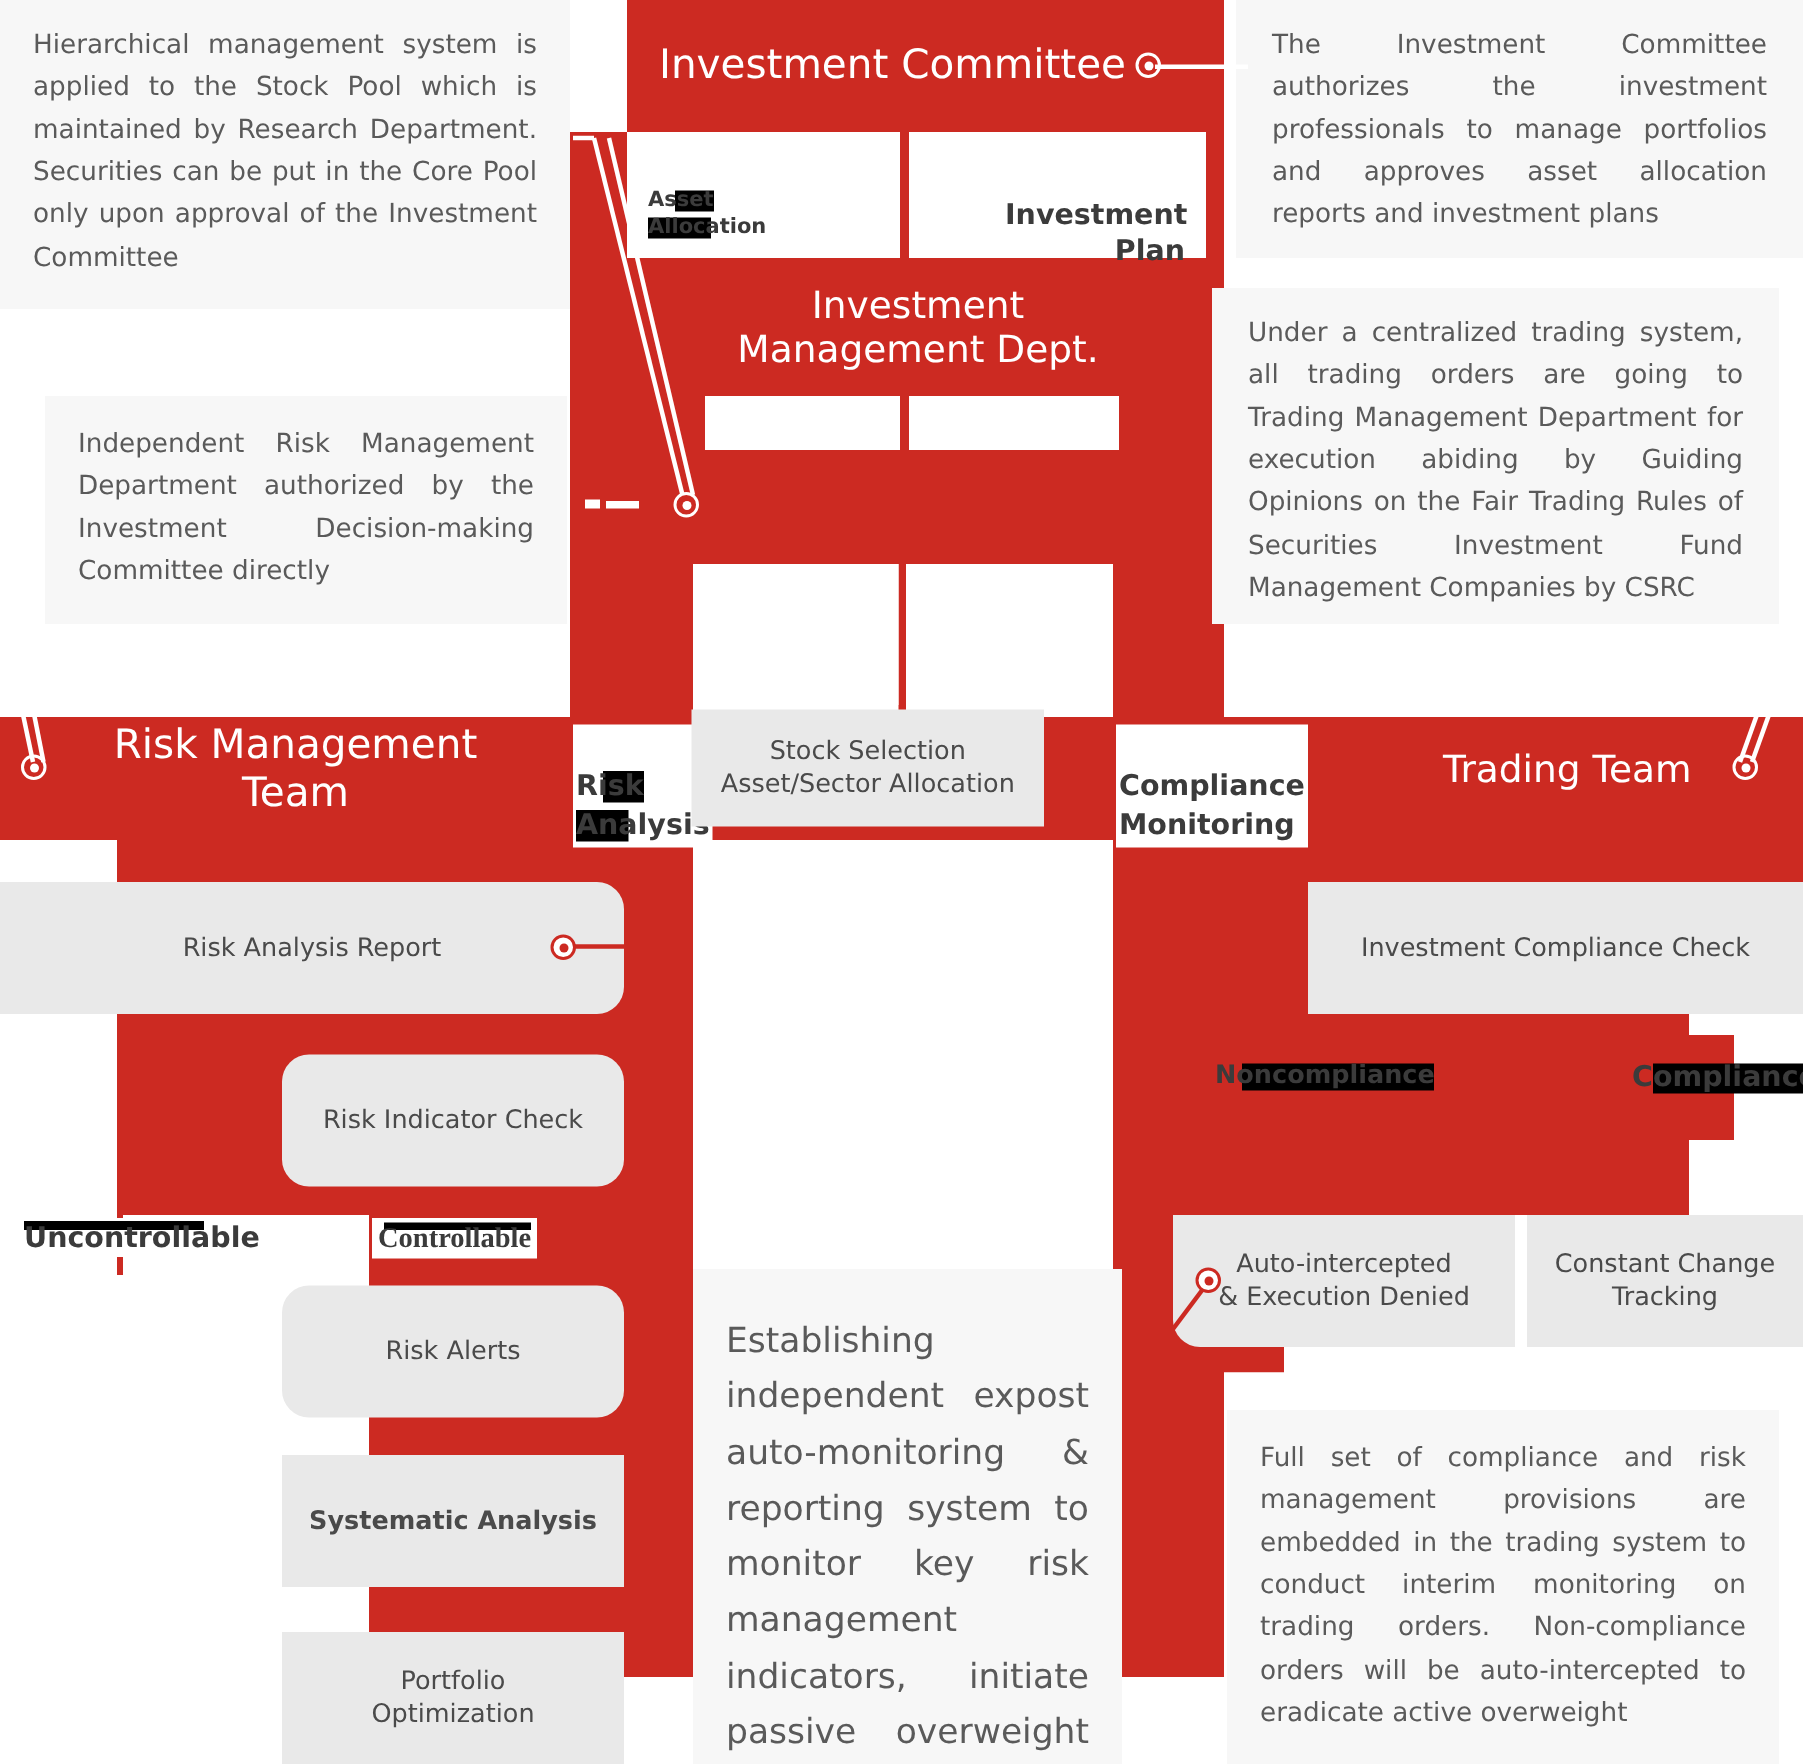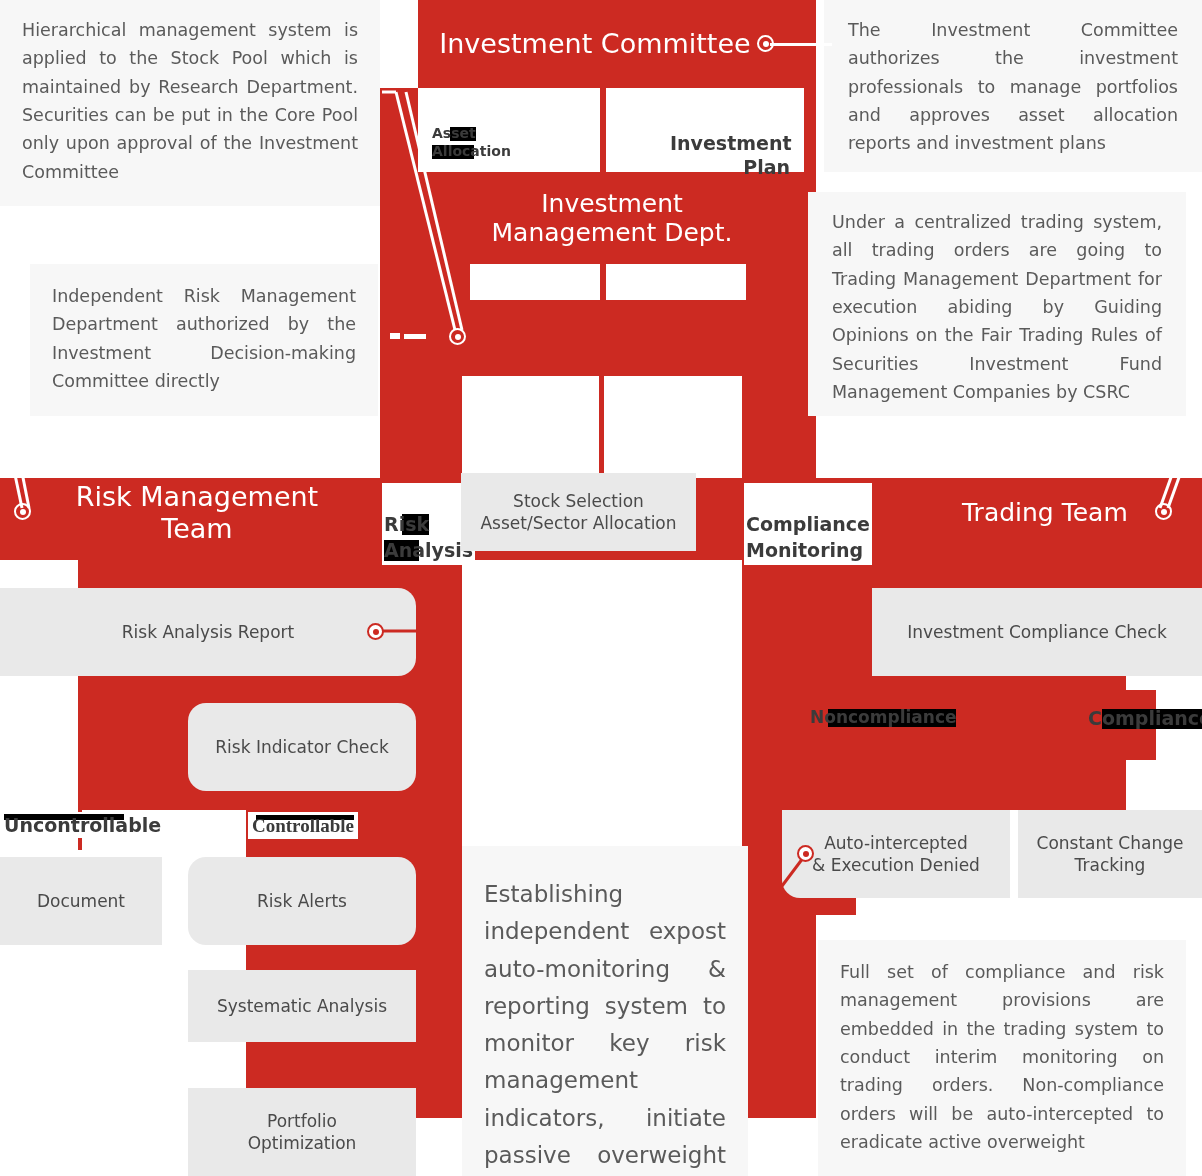--- a/index.html
+++ b/index.html
@@ -154,21 +154,21 @@
     <span style="background:linear-gradient(#000,#000) no-repeat 18px 1px/62px 22px;">Risk
 Analysis</span>
   </div>
 
   <div style="position:absolute;left:744px;top:483px;font-size:19px;font-weight:bold;color:#3b3b3b;line-height:1.37;white-space:pre-line;background:#fff;padding:2px 2px;">
     <span style="background:linear-gradient(#000,#000) no-repeat 16px 23px/104px 10px, linear-gradient(#000,#000) no-repeat 0 41px/118px 8px;">Compliance
 Monitoring</span>
   </div>
 
   <div style="position:absolute;left:0;top:812px;font-size:19px;font-weight:bold;color:#3b3b3b;background:#fff;padding:2px 4px;">
-    <span style="background:linear-gradient(#000,#000) no-repeat 0 0/120px 6px;">Uncontrollable</span>
+    <span style="background:linear-gradient(#000,#000) no-repeat 0 0/120px 6px;margin-left:12px;">Uncontrollable</span>
   </div>
 
   <div style="position:absolute;left:248px;top:812px;font-size:19px;font-weight:bold;color:#3b3b3b;background:#fff;padding:2px 4px;">
     <span style="background:linear-gradient(#000,#000) no-repeat 4px 0/112px 5px;font-family:Liberation Serif, serif;">Controllable</span>
   </div>
 
   <div style="position:absolute;left:810px;top:707px;font-size:17px;font-weight:bold;color:#3b3b3b;">
     <span style="background:linear-gradient(#000,#000) no-repeat 18px 2px/132px 21px;">Noncompliance</span>
   </div>
 
@@ -177,25 +177,24 @@
   </div>
 
   <div class="gbox" style="left:461px;top:473px;width:235px;height:78px;white-space:pre-line;">Stock Selection
 Asset/Sector Allocation</div>
 
   <div class="gbox" style="left:0;top:588px;width:416px;height:88px;border-top-right-radius:18px;border-bottom-right-radius:18px;">Risk Analysis Report</div>
 
 
   <div class="gbox" style="left:188px;top:703px;width:228px;height:88px;border-radius:18px;">Risk Indicator Check</div>
 
-  <div class="gbox" style="left:0;top:857px;width:162px;height:88px;">Document</div>
 
   <div class="gbox" style="left:188px;top:857px;width:228px;height:88px;border-radius:18px;">Risk Alerts</div>
 
-  <div class="gbox" style="left:188px;top:970px;width:228px;height:72px;">Systematic Analysis</div>
+  <div class="gbox" style="left:188px;top:970px;width:228px;height:88px;font-weight:bold;">Systematic Analysis</div>
 
   <div class="gbox" style="left:188px;top:1088px;width:228px;height:88px;white-space:pre-line;">Portfolio
 Optimization</div>
 
   <div class="gbox" style="left:872px;top:588px;width:330px;height:88px;">Investment Compliance Check</div>
 
   <div class="gbox" style="left:782px;top:810px;width:228px;height:88px;border-bottom-left-radius:18px;white-space:pre-line;">Auto-intercepted
 &amp; Execution Denied</div>
 
   <div class="gbox" style="left:1018px;top:810px;width:184px;height:88px;white-space:pre-line;">Constant Change

